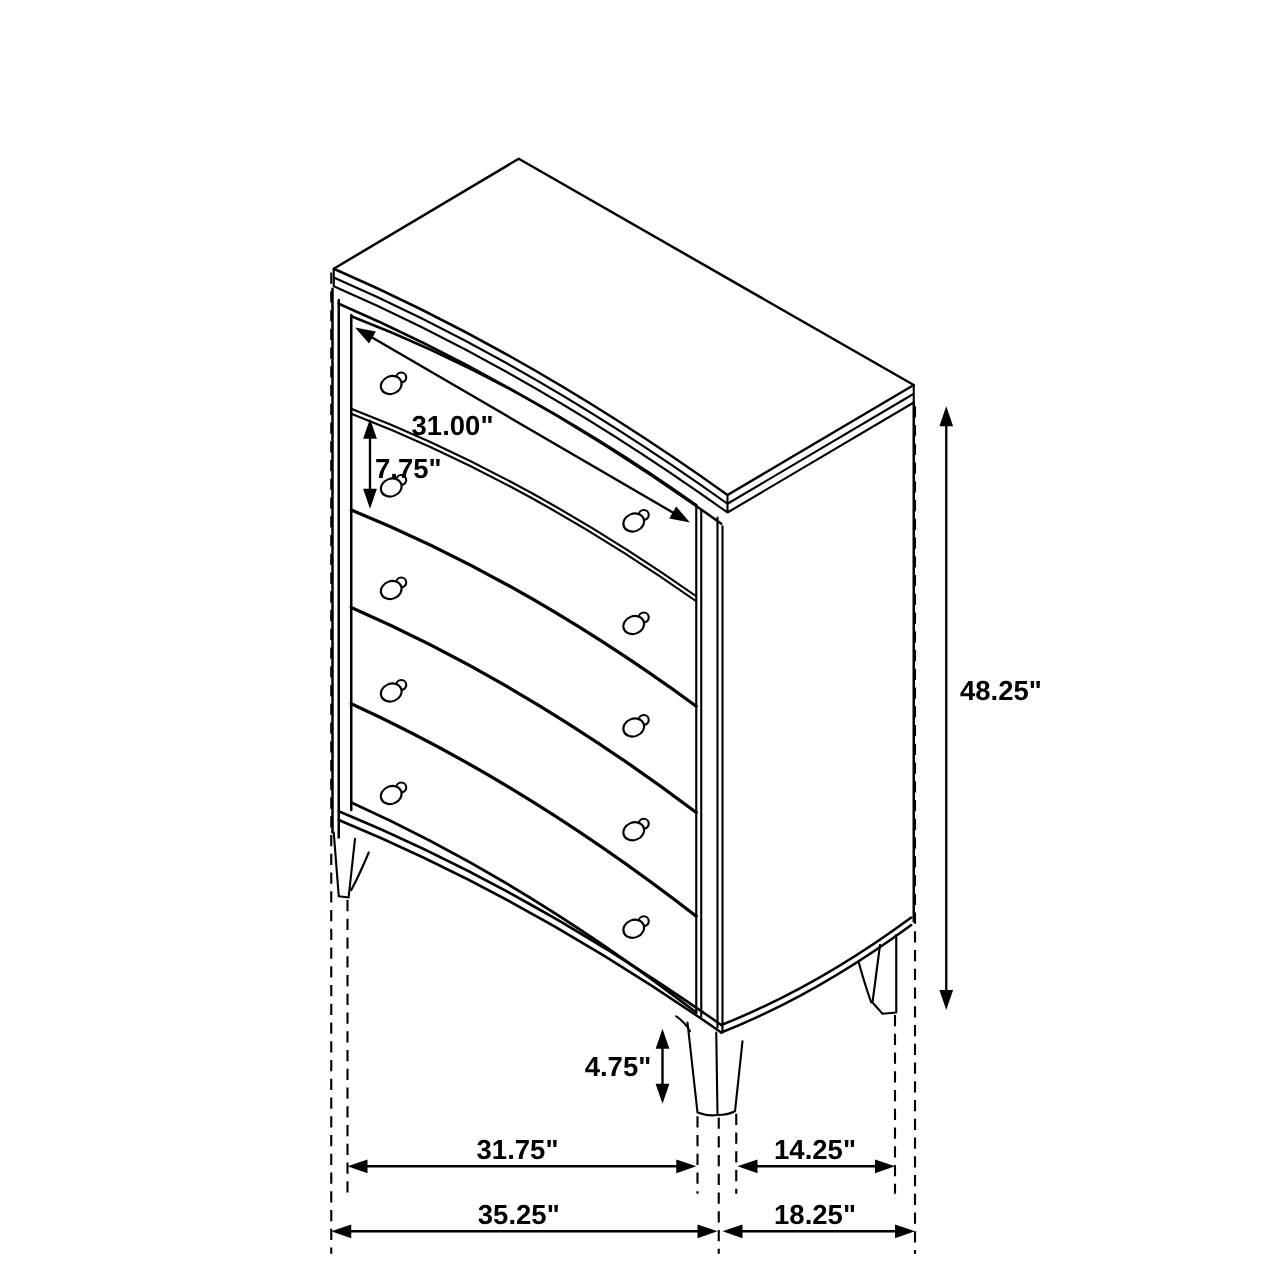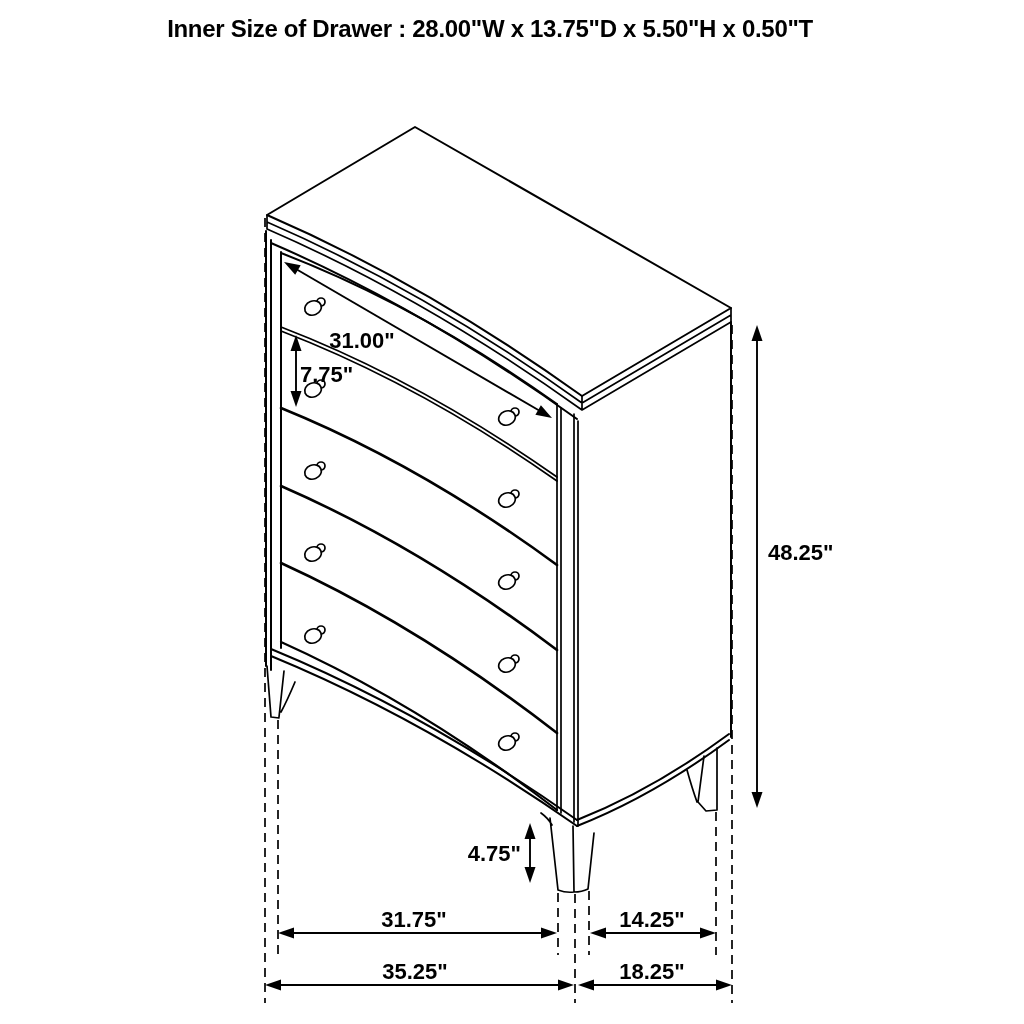--- a/index.html
+++ b/index.html
@@ -16,21 +16,20 @@
   .dimln{fill:none;stroke:#000;stroke-width:1.9;}
   .arr{fill:#000;stroke:none;}
   .knob{fill:#fff;stroke:#000;stroke-width:1.7;}
   text.dimlabel{font-family:"Liberation Sans",sans-serif;font-weight:bold;font-size:22px;fill:#000;}
 </style>
 </head>
 <body>
 
 <div class="canvas">
 
-  <div class="title">Inner Size of Drawer : 28.00"W x 13.75"D x 5.50"H x 0.50"T</div>
 
   <svg width="1024" height="1024" viewBox="0 0 1024 1024">
 
     <defs>
       <g id="knob" class="knob">
         <circle cx="8" cy="-6" r="4"></circle>
         <ellipse rx="8.5" ry="7" transform="rotate(-22)"></ellipse>
       </g>
     </defs>
 

